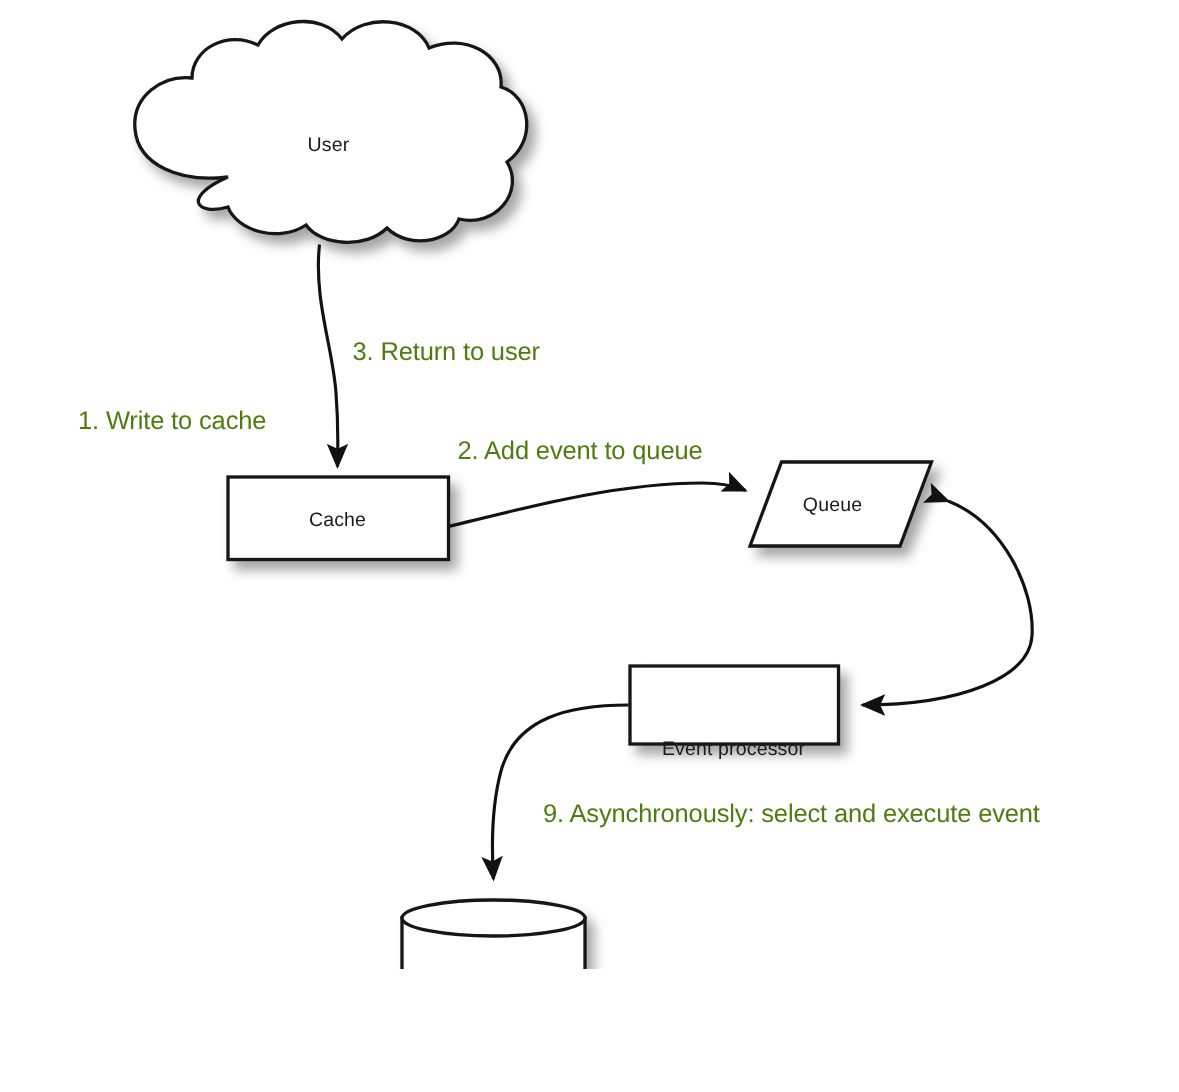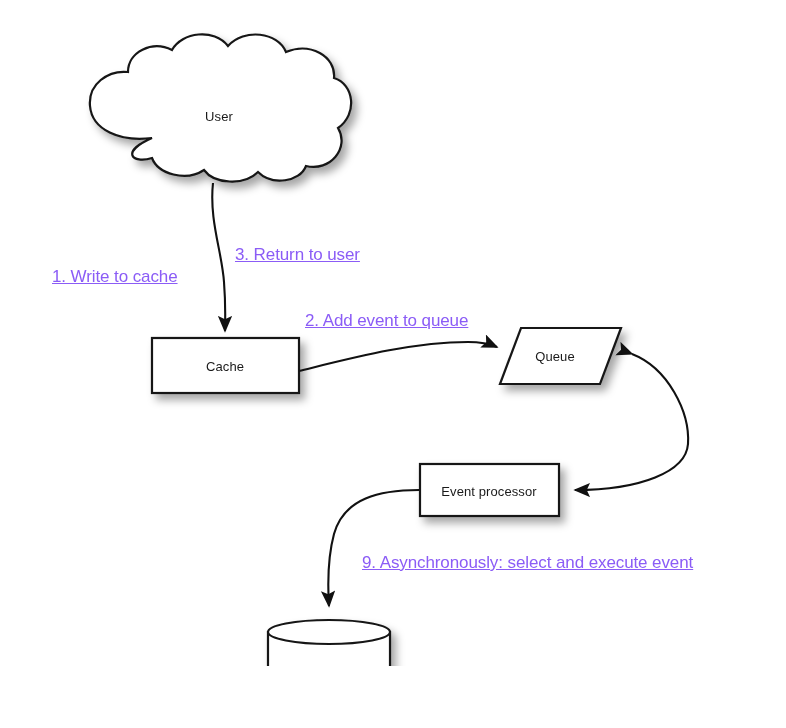--- a/index.html
+++ b/index.html
@@ -7,21 +7,20 @@
     padding: 0;
     background: #ffffff;
   }
   #canvas {
     position: relative;
     width: 786px;
     height: 646px;
     background: #ffffff;
     overflow: hidden;
     font-family: "Liberation Sans", sans-serif;
-    margin-top: 20px;
   }
   svg.layer {
     position: absolute;
     left: 0;
     top: 0;
     width: 786px;
     height: 728px;
   }
   .node-label {
     position: absolute;
@@ -29,24 +28,23 @@
     font-size: 13px;
     color: #1a1a1a;
     white-space: nowrap;
     transform: translate(-50%, -50%);
     letter-spacing: 0.1px;
   }
   .edge-label {
     position: absolute;
     font-family: "Liberation Sans", sans-serif;
     font-size: 17px;
-    color: #8b5cf6;
+    color: #4d7c0f;
     white-space: nowrap;
     letter-spacing: -0.1px;
-    text-decoration: underline;
   }
 </style>
 </head>
 <body>
 
 <div id="canvas">
 
   <svg class="layer" viewBox="0 0 786 728">
     <defs>
       <filter id="softshadow" x="-30%" y="-30%" width="180%" height="180%">
@@ -108,21 +106,21 @@
     </g>
 
     <g>
       <path d="M 419,470 C 380,470 344,478 334,514 C 327,540 328,570 329,586" fill="none" stroke="#111111" stroke-width="2.1" marker-end="url(#arrowhead)"></path>
     </g>
   </svg>
 
   <div class="node-label" style="left:219px; top:96px;">User</div>
   <div class="node-label" style="left:225px; top:346px;">Cache</div>
   <div class="node-label" style="left:555px; top:336px;">Queue</div>
-  <div class="node-label" style="left:489px; top:471px;">Event processor</div>
+  <div class="node-label" style="left:489px; top:499px;">Event processor</div>
   <div class="node-label" style="left:329px; top:655px;font-style:italic;">DB</div>
 
-  <div class="edge-label" style="left:52px; top:247px;">1. Write to cache</div>
+  <div class="edge-label" style="left:52px; top:271px;">1. Write to cache</div>
   <div class="edge-label" style="left:305px; top:291px;">2. Add event to queue</div>
   <div class="edge-label" style="left:235px; top:225px;">3. Return to user</div>
   <div class="edge-label" style="left:362px; top:533px;">9. Asynchronously: select and execute event</div>
 
 </div>
 
 </body></html>

